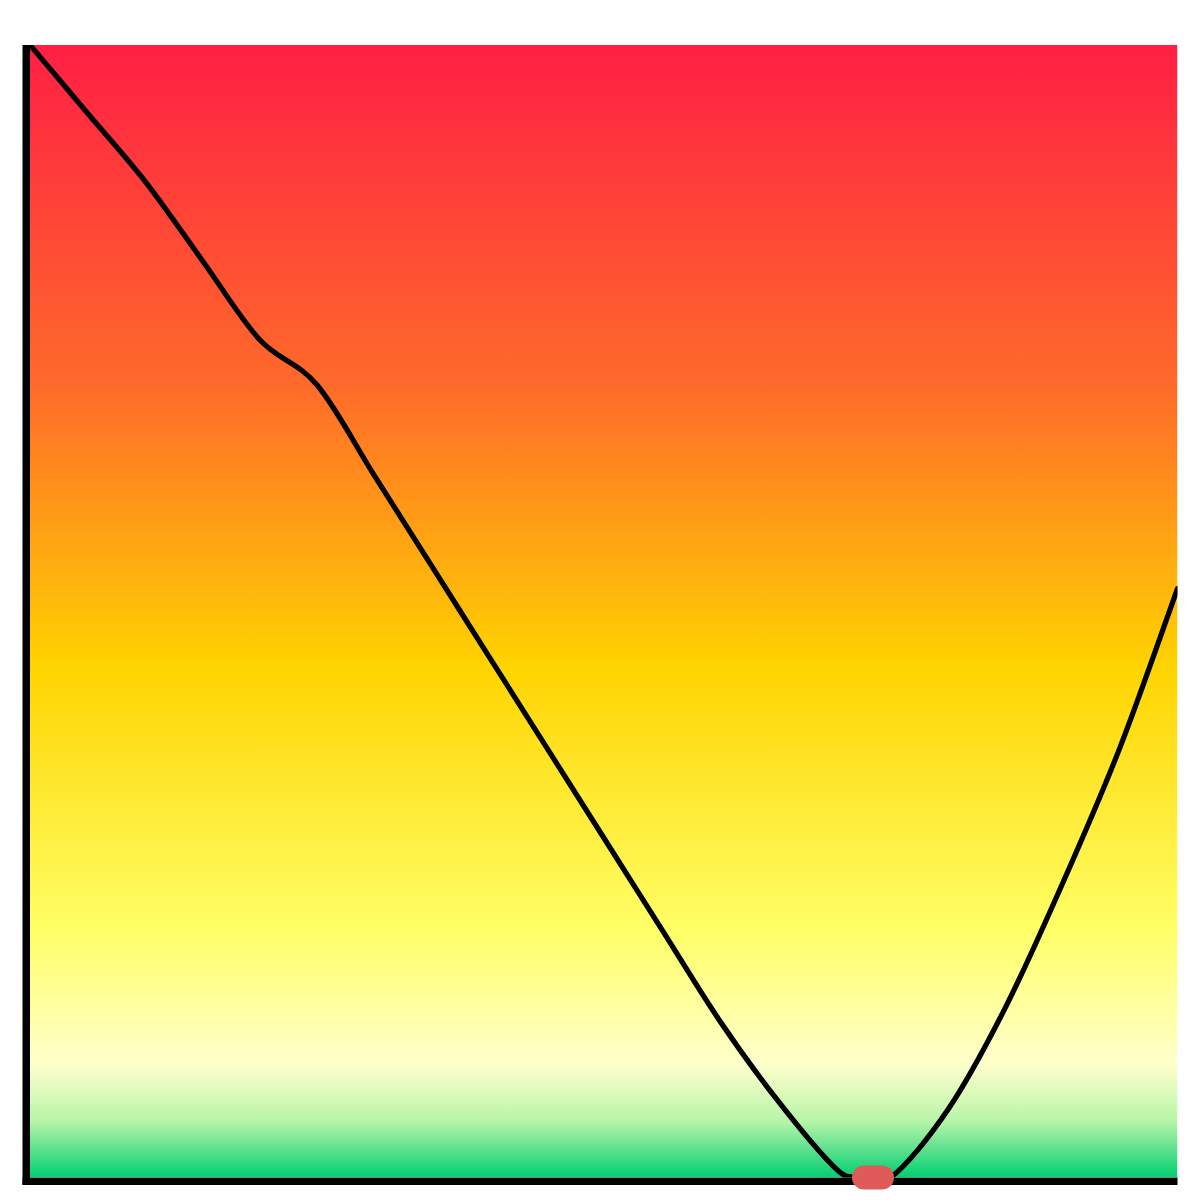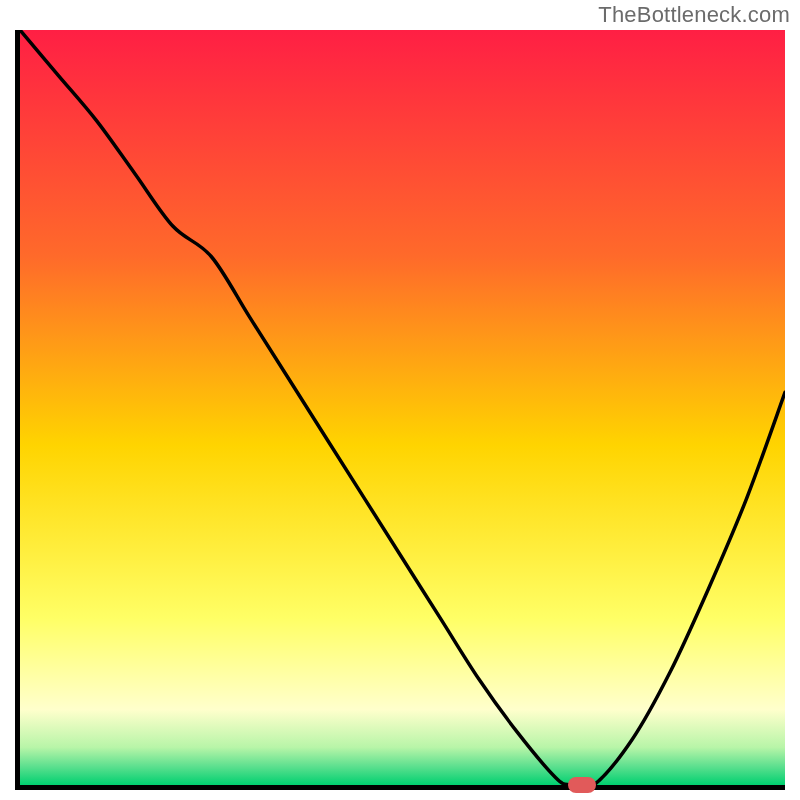--- a/index.html
+++ b/index.html
@@ -57,21 +57,20 @@
     height: 16px;
     border-radius: 8px;
     background: #e15a5a;
     transform: translate(-50%, -50%);
   }
 </style>
 </head>
 <body>
 
 <div class="frame">
-  <div class="watermark">TheBottleneck.com</div>
 
   <div class="plot">
     <div class="plot-inner">
 
       <svg class="bg" width="765" height="755" viewBox="0 0 765 755" preserveAspectRatio="none">
         <defs>
           <linearGradient id="grad" x1="0" y1="0" x2="0" y2="1">
               <stop offset="0%" stop-color="#ff1f44"></stop>
               <stop offset="30%" stop-color="#ff6a2a"></stop>
               <stop offset="55.00000000000001%" stop-color="#ffd400"></stop>

